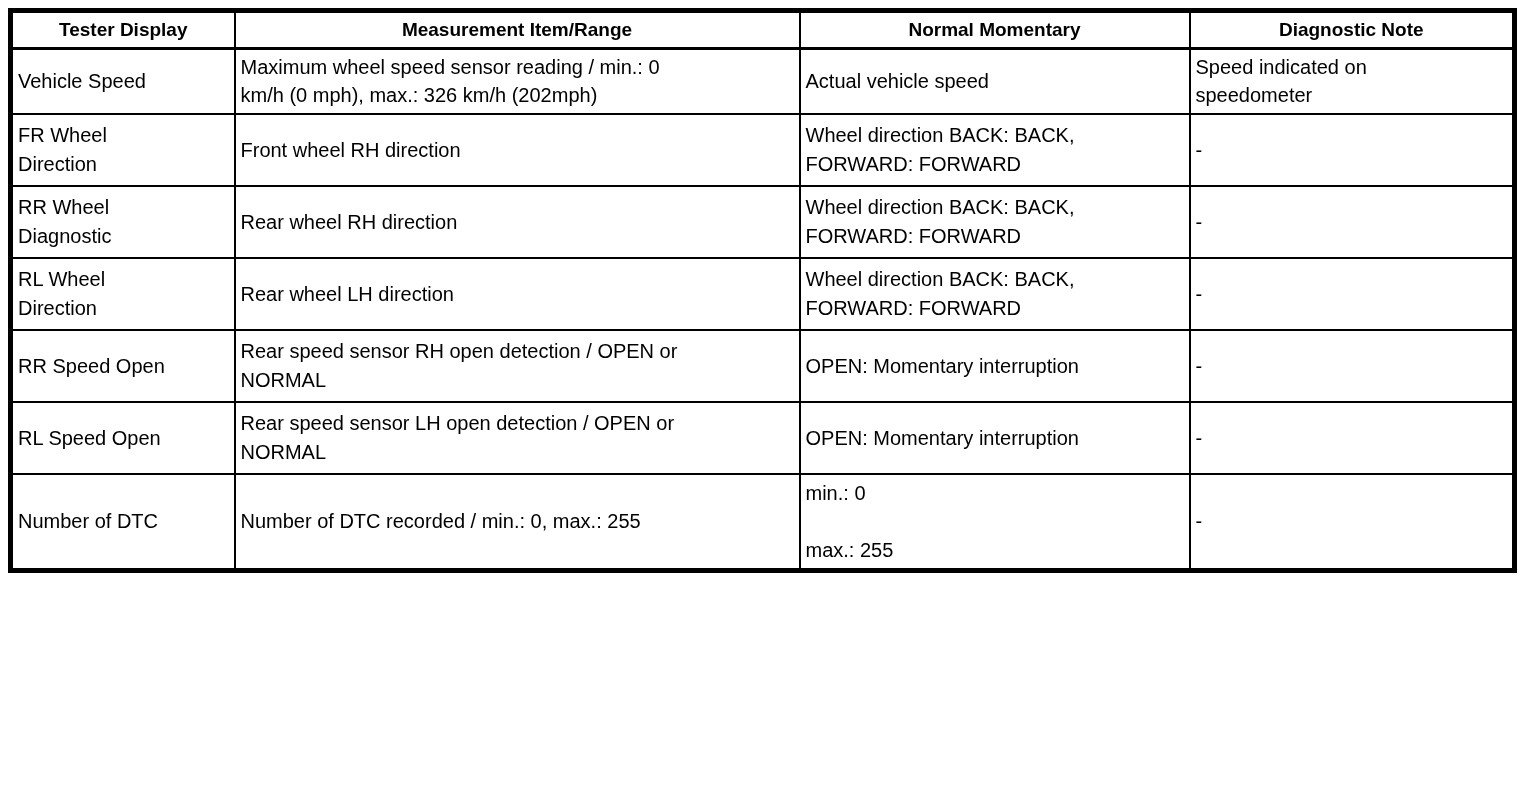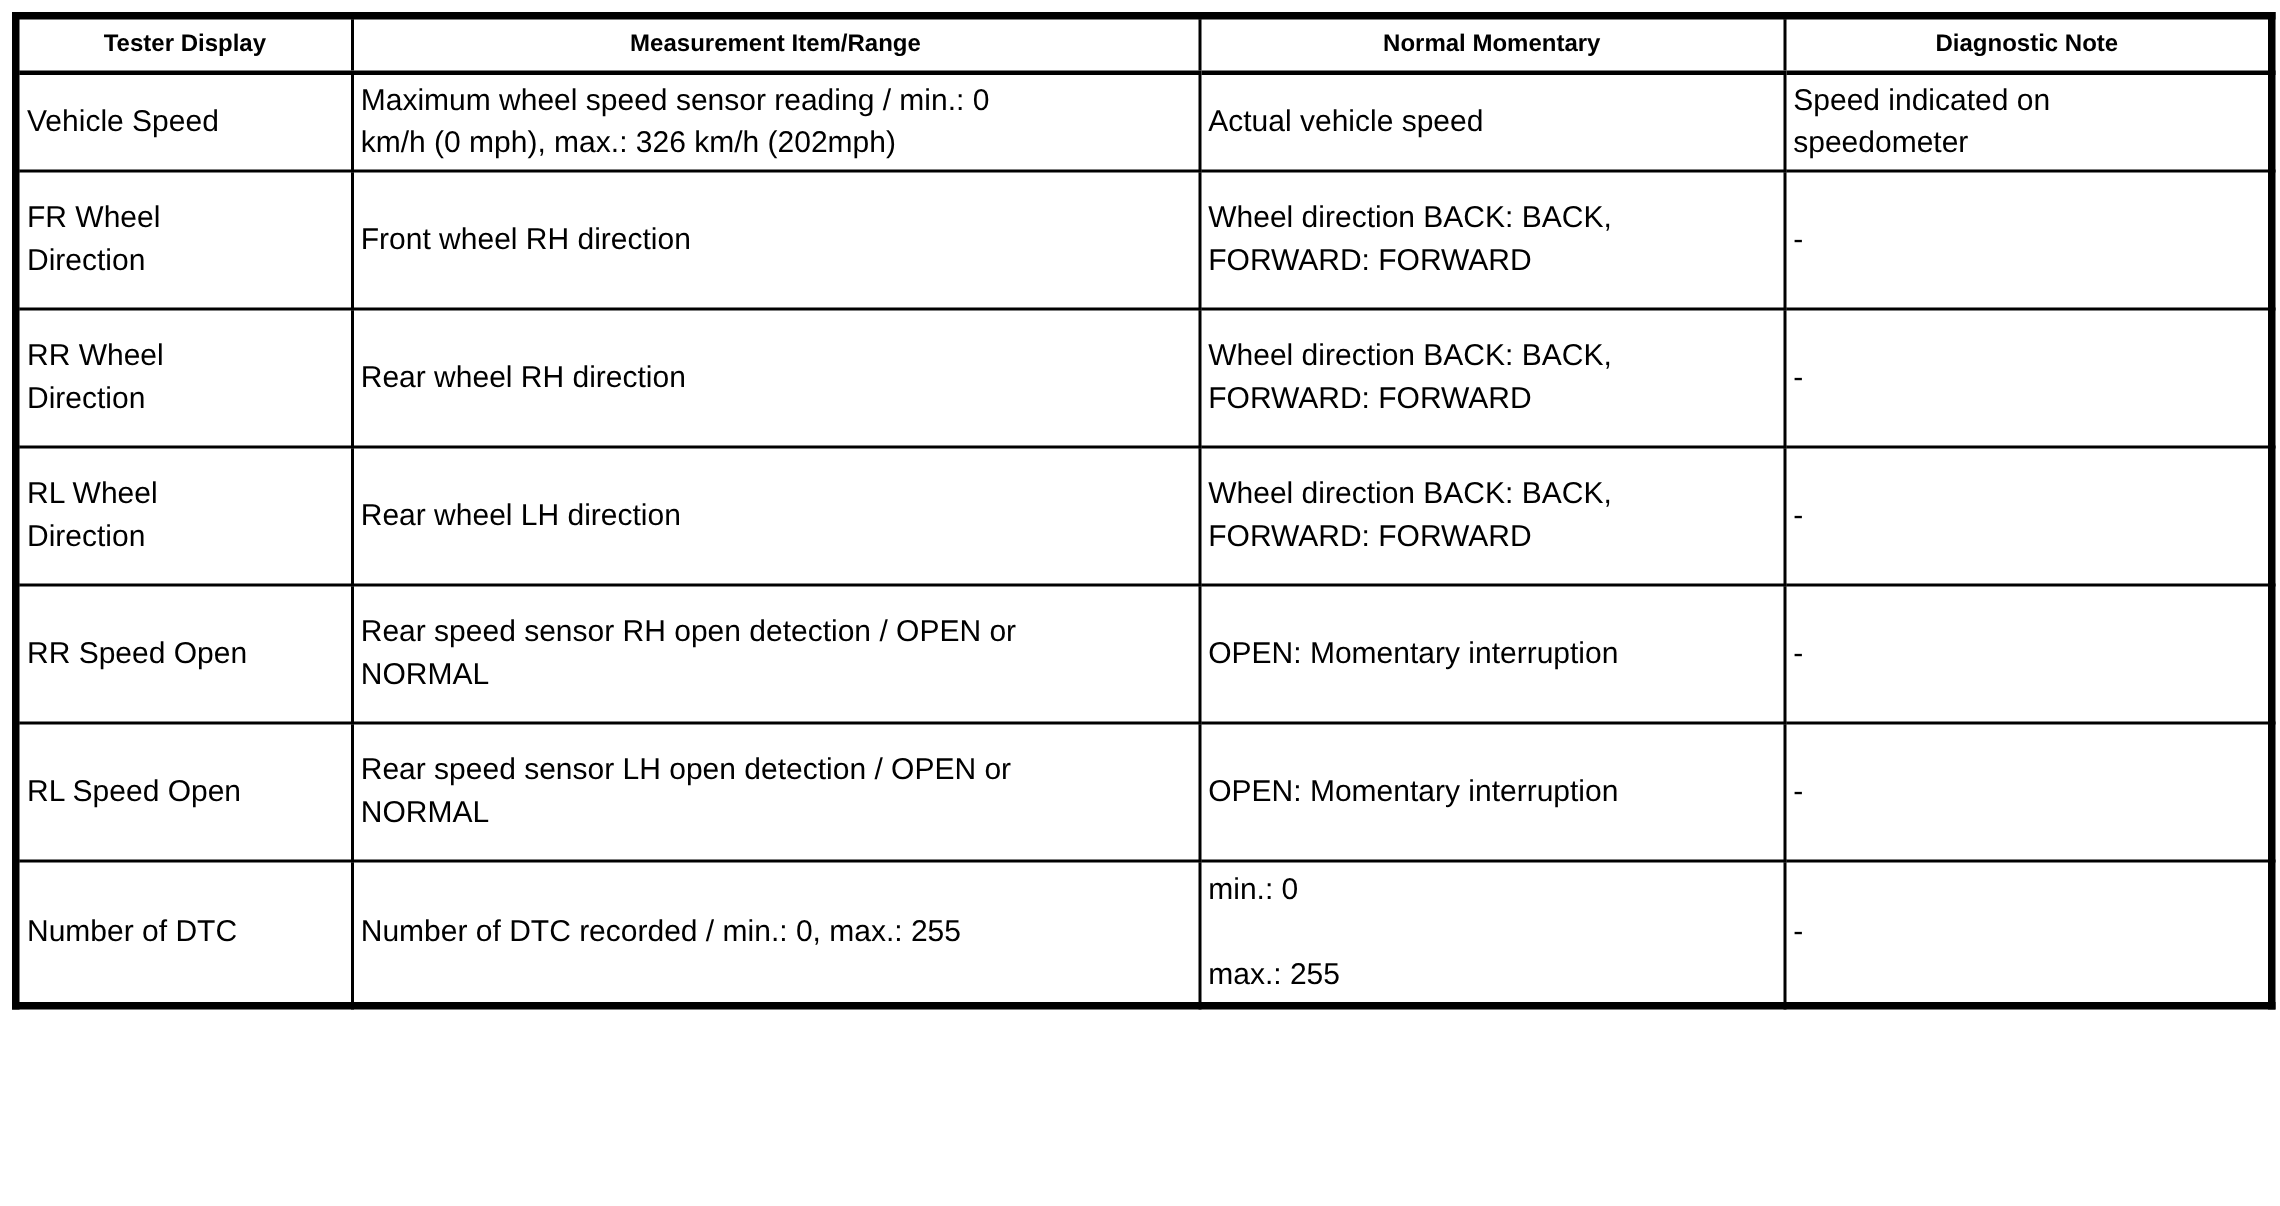--- a/index.html
+++ b/index.html
@@ -20,36 +20,36 @@
     border-collapse: collapse;
     table-layout: fixed;
     border: 5px solid #000000;
   }
   th, td {
     border: 2px solid #000000;
     vertical-align: middle;
     overflow: hidden;
   }
   th {
-    font-size: 16px;
+    font-size: 19px;
     font-weight: bold;
     text-align: center;
     height: 38px;
     padding: 2px 4px;
     border-bottom: 3px solid #000000;
   }
   td {
     font-size: 20px;
     font-weight: normal;
     text-align: left;
     padding: 3px 8px 3px 5px;
     line-height: 1.42;
     white-space: pre-line;
   }
-  tbody tr { height: 92px; }
+  tbody tr { height: 72px; }
   tbody tr.row-first { height: 56px; }
   tbody tr.row-last  { height: 97px; }
 </style>
 </head>
 <body>
 
 <table class="doc-table">
   <colgroup>
     <col style="width:224px">
     <col style="width:565px">
@@ -76,21 +76,21 @@
     <tr>
       <td>FR Wheel
 Direction</td>
       <td>Front wheel RH direction</td>
       <td>Wheel direction BACK: BACK,
 FORWARD: FORWARD</td>
       <td>-</td>
     </tr>
     <tr>
       <td>RR Wheel
-Direction</td>
+Diagnostic</td>
       <td>Rear wheel RH direction</td>
       <td>Wheel direction BACK: BACK,
 FORWARD: FORWARD</td>
       <td>-</td>
     </tr>
     <tr>
       <td>RL Wheel
 Direction</td>
       <td>Rear wheel LH direction</td>
       <td>Wheel direction BACK: BACK,

